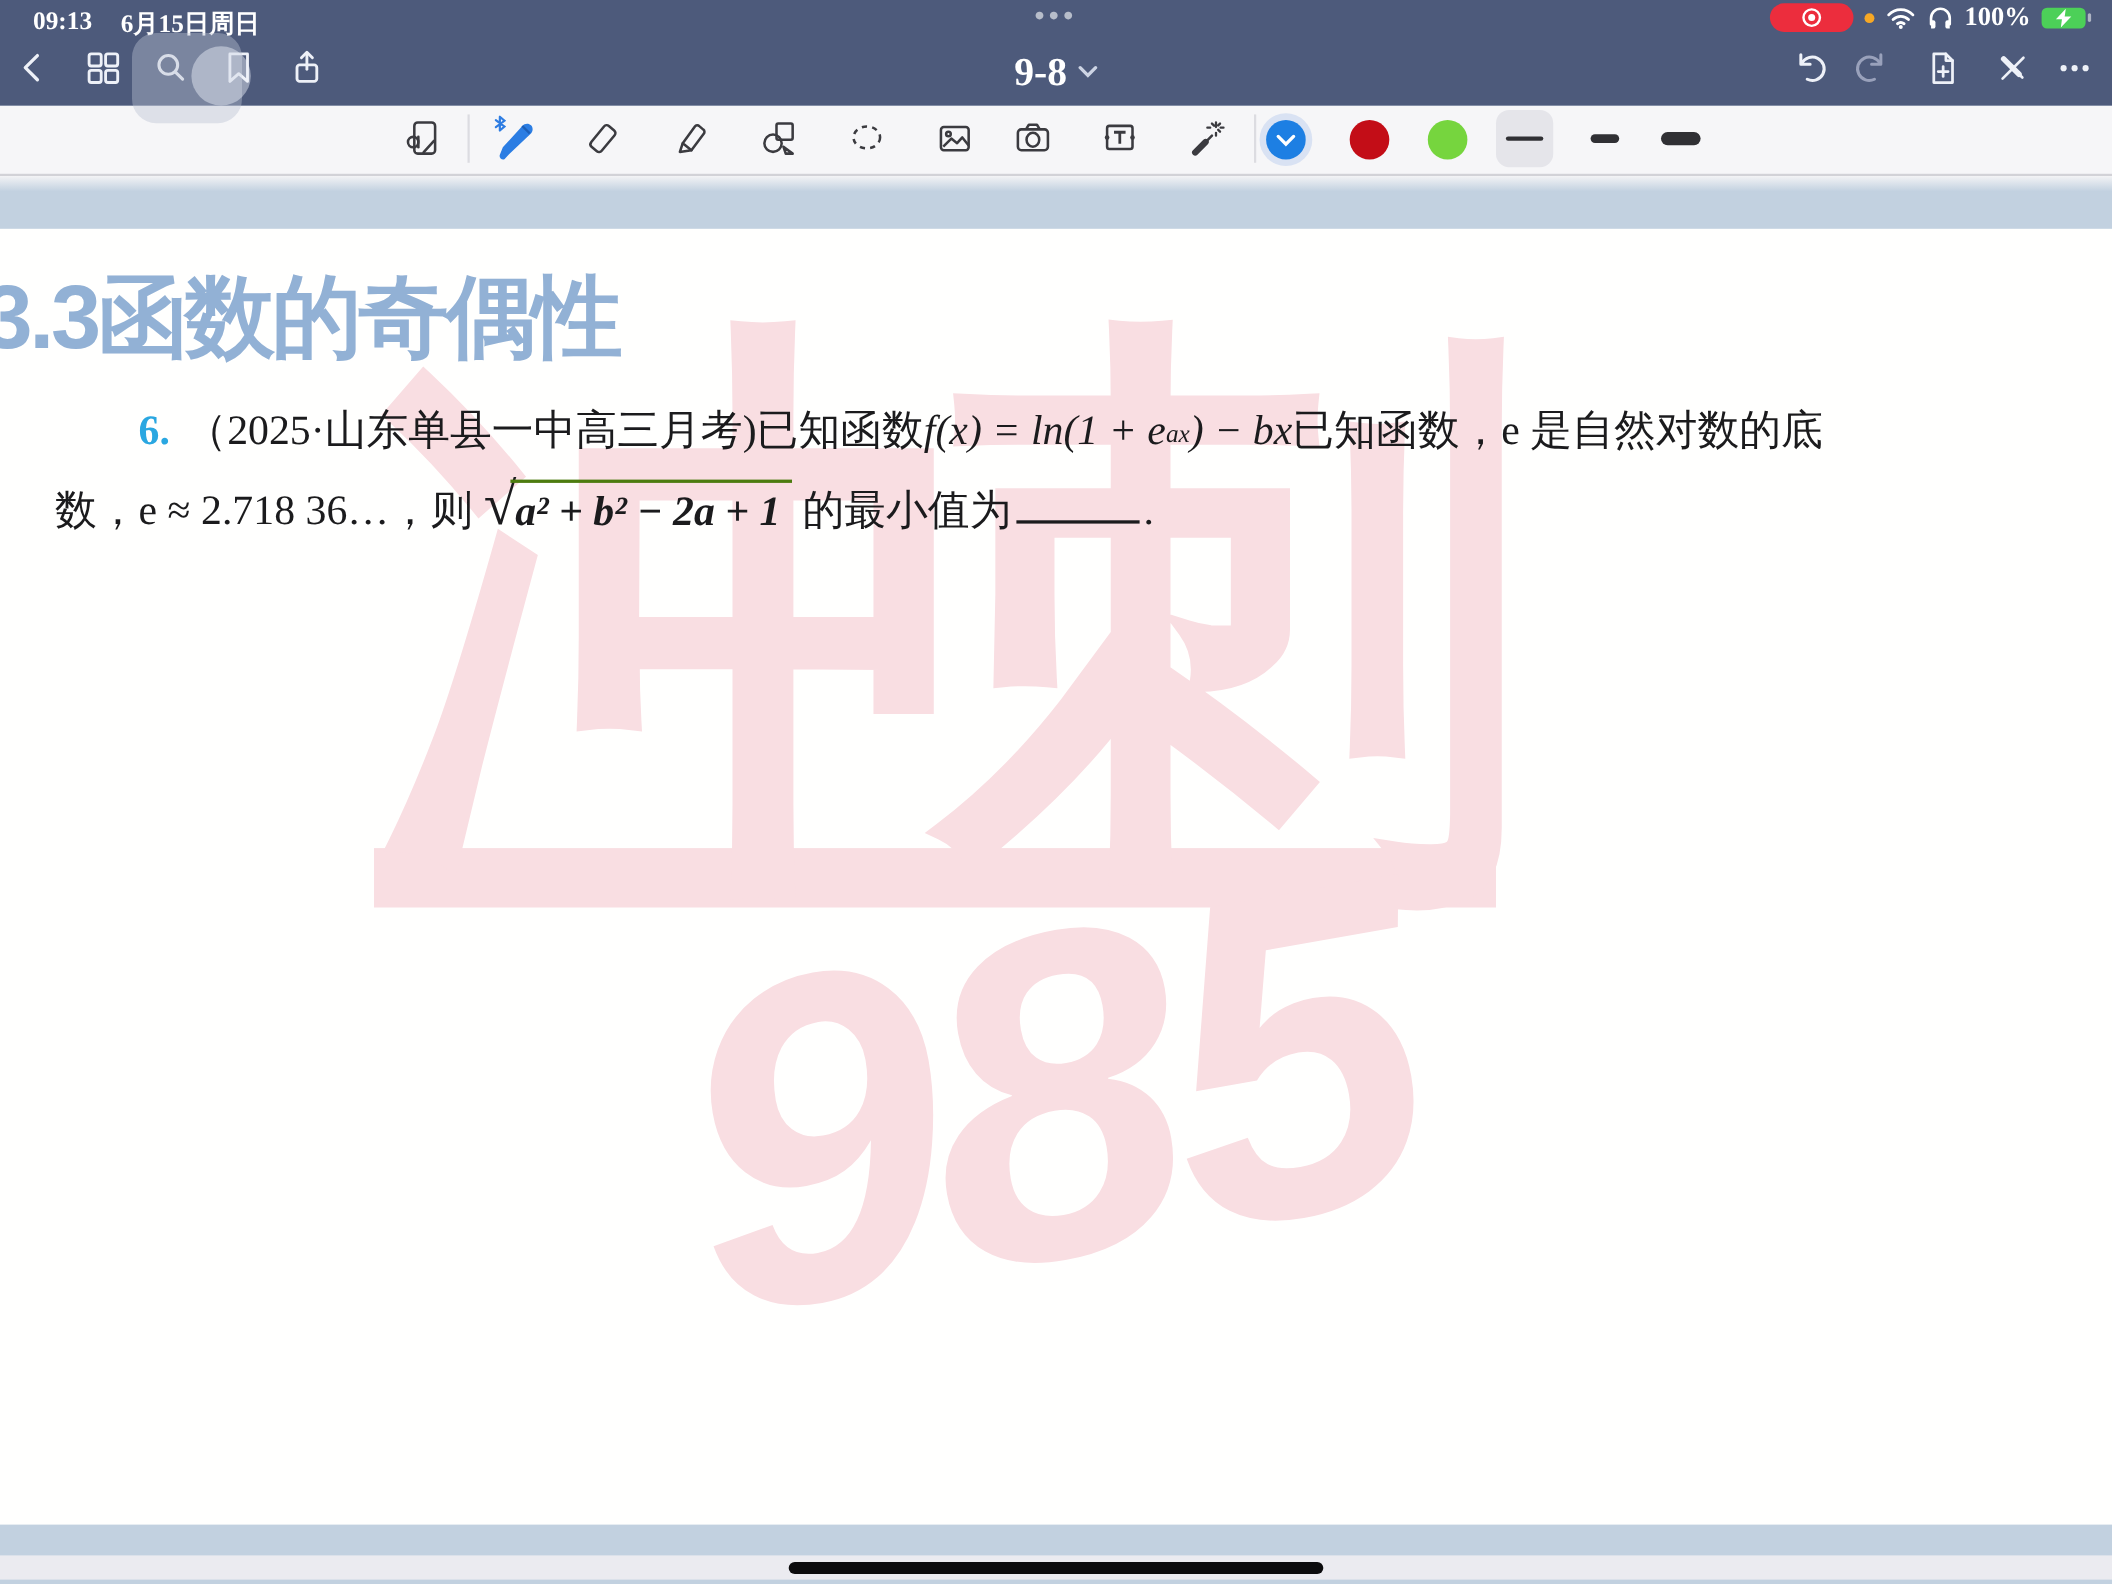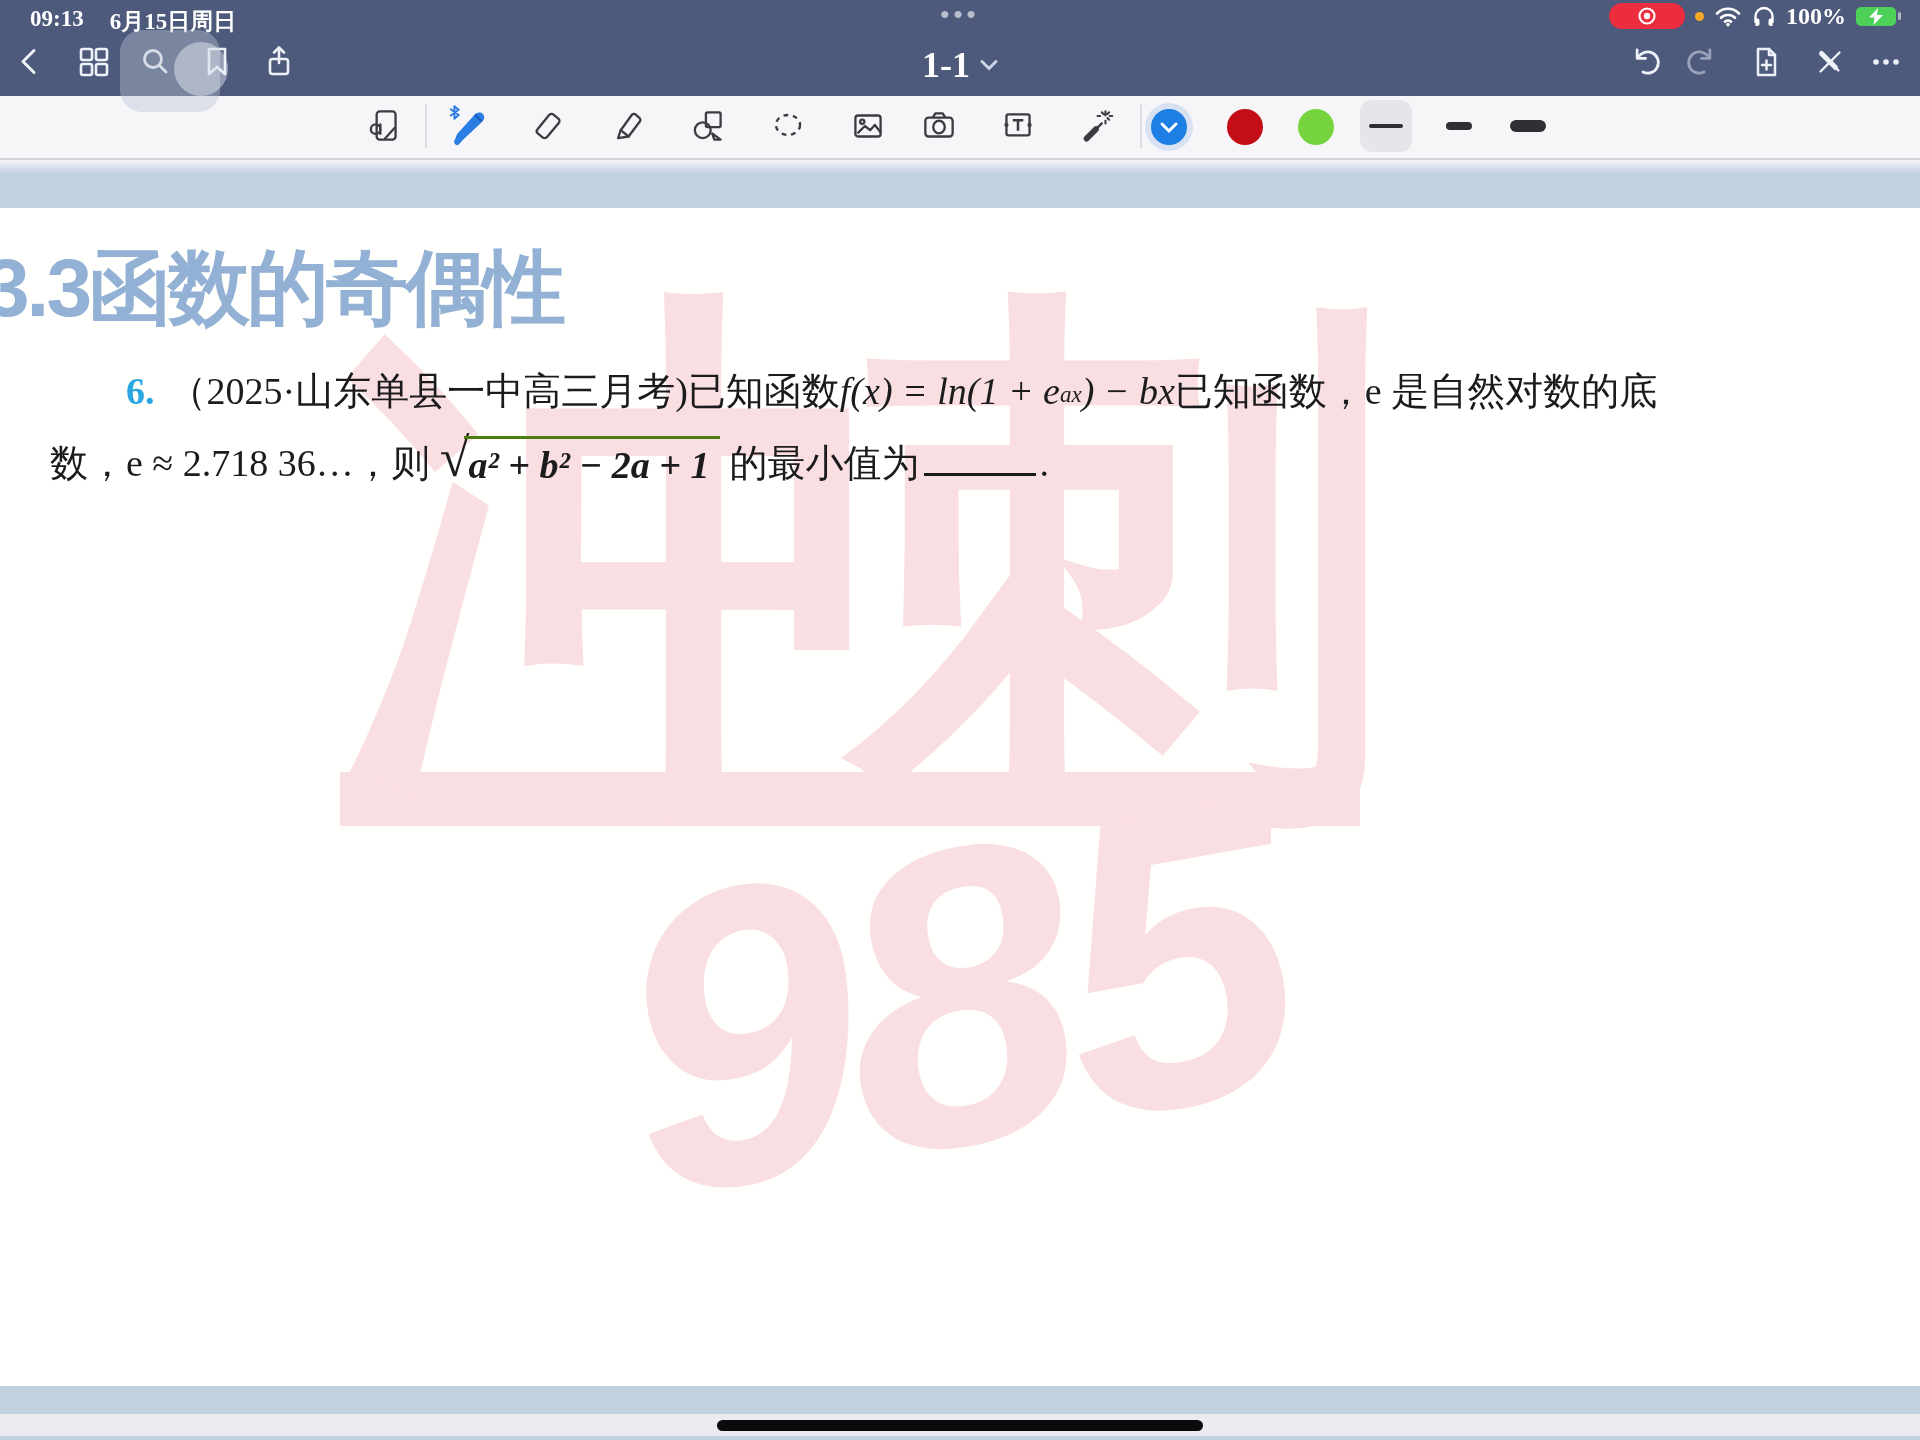--- a/index.html
+++ b/index.html
@@ -138,21 +138,21 @@
       </div>
       <div class="nav-btn" style="left:257px">
         <svg width="36" height="36" viewBox="0 0 36 36" fill="none" stroke="#eef1f8" stroke-width="2.6" stroke-linecap="round" stroke-linejoin="round">
           <rect x="9" y="15" width="18" height="15" rx="2.5"></rect>
             <path d="M18 19 V4.5"></path>
             <path d="M13 8.5 L18 3.5 L23 8.5"></path>
         </svg>
       </div>
 
       <div class="nav-title">
-        <span>1-1</span>
+        <span>9-8</span>
         <svg width="18" height="12" viewBox="0 0 18 12" fill="none" stroke="#cdd4e4" stroke-width="3" stroke-linecap="round">
             <path d="M2 2.5 L9 9.5 L16 2.5"></path>
           </svg>
       </div>
 
       <div class="nav-btn" style="left:1622px">
         <svg width="38" height="38" viewBox="0 0 36 36" fill="none" stroke="#eef1f8" stroke-width="2.6" stroke-linecap="round" stroke-linejoin="round">
           <path d="M11.5 6.5 v8 h8"></path>
             <path d="M12 14 C15 9 21 7 26 9.5 C31 12 33 18 30.5 23 C28 28 22 30 17 27.5"></path>
         </svg>

